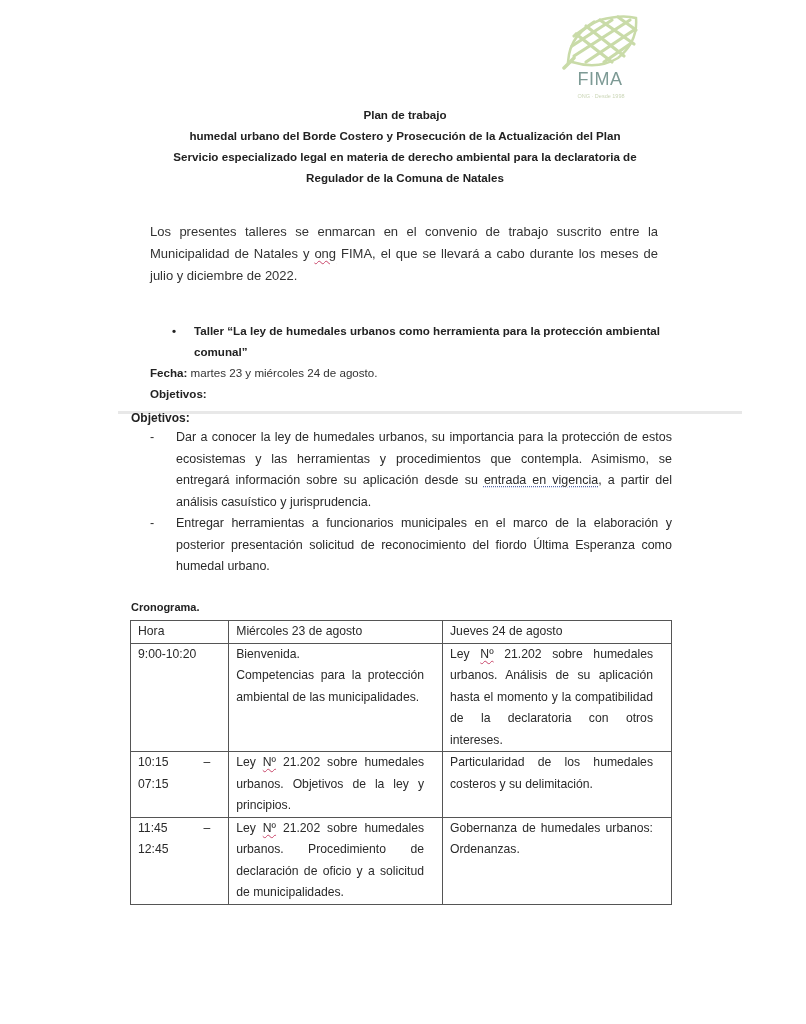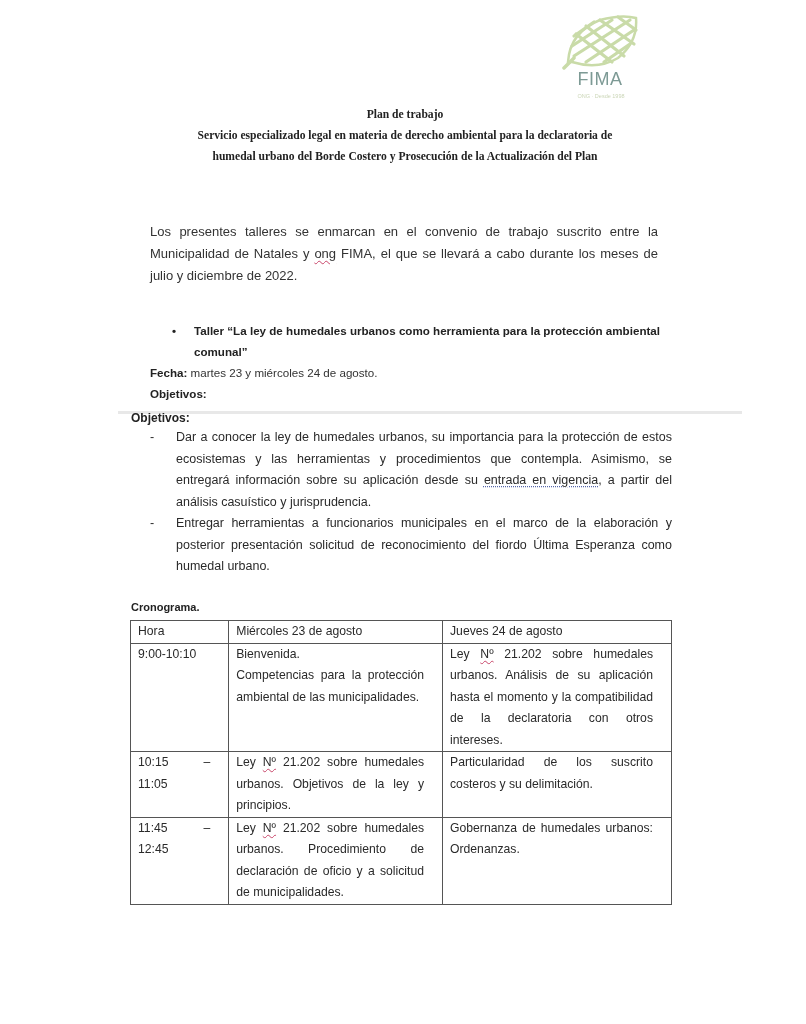--- a/index.html
+++ b/index.html
@@ -20,21 +20,21 @@
   .logo-tag {
     position: absolute; left: 8px; top: 81px; width: 70px; text-align: center;
     font-size: 5.5px; color: #cbd6b7; font-family: "Liberation Sans", sans-serif;
   }
 
   
   .heading {
     position: absolute; left: 140px; top: 104px; width: 530px; text-align: center;
     font-weight: bold; font-size: 11.6px; line-height: 21px; color: #222;
   }
-  .heading div { white-space: nowrap; font-family: Liberation Serif, serif; }
+  .heading div { white-space: nowrap; }
 
   
   .intro {
     position: absolute; left: 150px; top: 221px; width: 508px;
     font-size: 13px; line-height: 22px; text-align: justify; color: #333;
   }
   .squiggle { text-decoration: underline wavy #c8466a; text-decoration-thickness: 1px; text-underline-offset: 2px; }
   .dotted { text-decoration: underline dotted #5566aa; text-underline-offset: 2px; }
 
   
@@ -86,22 +86,23 @@
         <path d="M58 5 L76 18"></path>
         <path d="M4 56 L14 46" stroke-width="3.5"></path>
       </g>
     </svg>
     <div class="logo-name">FIMA</div>
     <div class="logo-tag">ONG · Desde 1998</div>
   </div>
 
   <div class="heading">
     <div>Plan de trabajo</div>
+    <div>humedal urbano del Borde Costero y Prosecución de la Actualización del Plan</div>
     <div>Servicio especializado legal en materia de derecho ambiental para la declaratoria de</div>
-    <div>humedal urbano del Borde Costero y Prosecución de la Actualización del Plan</div>
+    <div>Regulador de la Comuna de Natales</div>
   </div>
 
   <div class="intro"><span>Los presentes talleres se enmarcan en el convenio de trabajo suscrito entre la Municipalidad de Natales y </span><span class="squiggle">ong</span><span> FIMA, el que se llevará a cabo durante los meses de julio y diciembre de 2022.</span></div>
 
   <div class="workshop">
     <div class="bullet-item">
       <span class="bullet-dot">•</span>
       <span>Taller “La ley de humedales urbanos como herramienta para la protección ambiental comunal”</span>
     </div>
     <div class="fecha"><b>Fecha:</b><span> martes 23 y miércoles 24 de agosto.</span></div>
@@ -124,37 +125,37 @@
 
   <div class="crono-title">Cronograma.</div>
   <table class="crono">
     <tbody>
         <tr>
       <td class="c0">Hora</td>
       <td class="c1">Miércoles 23 de agosto</td>
       <td class="c2">Jueves 24 de agosto</td>
     </tr>
     <tr>
-      <td class="c0"><span>9:00-10:10</span></td>
+      <td class="c0"><span>9:00-10:20</span></td>
       <td class="c1">
         <div>Bienvenida.</div>
         <div class="just">Competencias para la protección ambiental de las municipalidades.</div>
       </td>
       <td class="c2 just"><span>Ley </span><span class="squiggle">Nº</span><span> 21.202 sobre humedales urbanos. Análisis de su aplicación hasta el momento y la compatibilidad de la declaratoria con otros intereses.</span></td>
     </tr>
     <tr>
       <td class="c0">
         <div class="hora-split">
               <span>10:15</span>
               <span>–</span>
             </div>
-        <div>11:05</div>
+        <div>07:15</div>
       </td>
       <td class="c1 just"><span>Ley </span><span class="squiggle">Nº</span><span> 21.202 sobre humedales urbanos. Objetivos de la ley y principios.</span></td>
-      <td class="c2 just">Particularidad de los suscrito costeros y su delimitación.</td>
+      <td class="c2 just">Particularidad de los humedales costeros y su delimitación.</td>
     </tr>
     <tr>
       <td class="c0">
         <div class="hora-split">
               <span>11:45</span>
               <span>–</span>
             </div>
         <div>12:45</div>
       </td>
       <td class="c1 just"><span>Ley </span><span class="squiggle">Nº</span><span> 21.202 sobre humedales urbanos. Procedimiento de declaración de oficio y a solicitud de municipalidades.</span></td>

